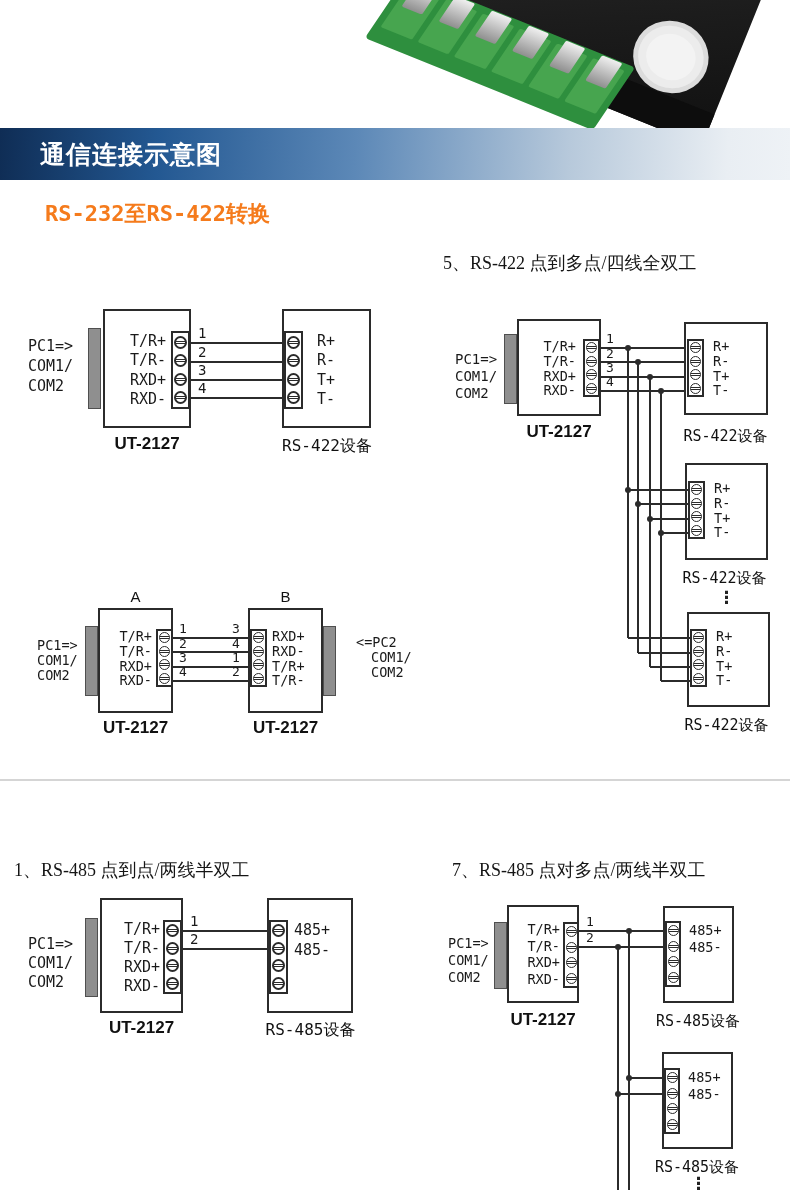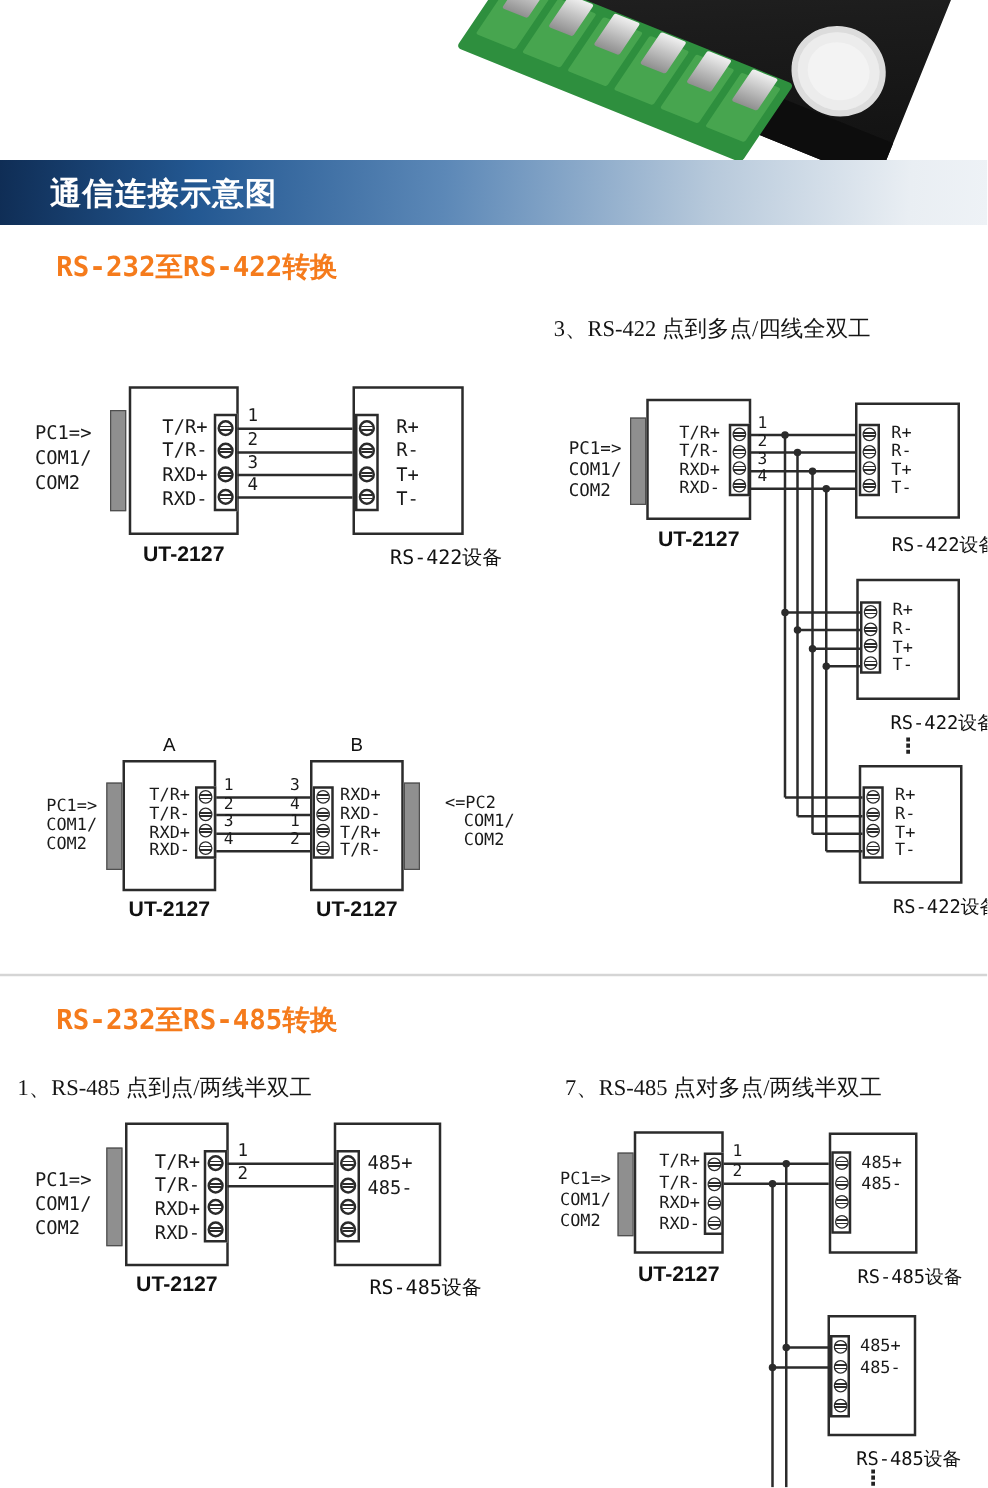--- a/index.html
+++ b/index.html
@@ -41,21 +41,21 @@
   .pins span{display:block;line-height:1;}
   .pins.r{text-align:right;}
   .wh{position:absolute;height:2px;background:#2b2b2b;}
   .wv{position:absolute;width:2px;background:#2b2b2b;}
   .dot{position:absolute;width:6px;height:6px;border-radius:50%;background:#2b2b2b;margin:-3px 0 0 -3px;}
   .num{position:absolute;font-family:"DejaVu Sans Mono",monospace;font-size:14px;color:#1a1a1a;line-height:1;}
   .num.sm{font-size:13px;}
   .blabel{position:absolute;font-family:"Liberation Sans","DejaVu Sans",sans-serif;font-weight:bold;
           font-size:17px;color:#111;text-align:center;white-space:nowrap;}
   .dlabel{position:absolute;font-family:"DejaVu Sans Mono",monospace;font-size:16px;color:#111;
-          text-align:center;white-space:nowrap;margin-left:30px;}
+          text-align:center;white-space:nowrap;}
   .dlabel.sm{font-size:15px;}
   .pc{position:absolute;font-family:"DejaVu Sans Mono",monospace;color:#1a1a1a;font-size:15px;line-height:20px;}
   .pc.sm{font-size:13.5px;line-height:15px;}
   .pc span{display:block;}
   .pc .ind{margin-left:15px;}
   .ell{position:absolute;font-weight:bold;font-size:17px;color:#222;line-height:1;}
   .portL{position:absolute;font-family:"Liberation Sans","DejaVu Sans",sans-serif;font-size:15px;
          color:#111;text-align:center;}
 </style>
 </head>
@@ -87,21 +87,21 @@
         </i>
     </div>
     <div class="photo-sticker"></div>
   </div>
 
   <div class="banner">
     <span class="banner-title">通信连接示意图</span>
   </div>
 
   <div class="heading-orange" style="left:45px;top:199px;text-align:center;">RS-232至RS-422转换</div>
-  <div class="stitle" style="left:443px;top:251px;">3、RS-422 点到多点/四线全双工</div>
+  <div class="stitle" style="left:443px;top:251px;">5、RS-422 点到多点/四线全双工</div>
 
   <div class="pc" style="left:28px;top:336px;">
     <span>PC1=&gt;</span>
     <span>COM1/</span>
     <span>COM2</span>
   </div>
   <div class="db9" style="left:88px;top:328px;width:13px;height:81px;"></div>
   <div class="box" style="left:103px;top:309px;width:88px;height:119px;"></div>
   <div class="pins r" style="left:112px;top:334px;width:54px;height:73px;">
     <span>T/R+</span>
@@ -282,21 +282,20 @@
   <div class="db9" style="left:323px;top:626px;width:13px;height:70px;"></div>
   <div class="pc sm" style="left:356px;top:635px;">
     <span>&lt;=PC2</span>
     <span class="ind">COM1/</span>
     <span class="ind">COM2</span>
   </div>
   <div class="blabel" style="left:98px;top:718px;width:75px;">UT-2127</div>
   <div class="blabel" style="left:248px;top:718px;width:75px;">UT-2127</div>
 
   <div class="divider"></div>
-  <div class="heading-orange" style="left:45px;top:801px;">RS-232至RS-485转换</div>
   <div class="stitle" style="left:14px;top:858px;">1、RS-485 点到点/两线半双工</div>
   <div class="stitle" style="left:452px;top:858px;">7、RS-485 点对多点/两线半双工</div>
 
   <div class="pc" style="left:28px;top:935px;font-size:15px;line-height:19px;">
     <span>PC1=&gt;</span>
     <span>COM1/</span>
     <span>COM2</span>
   </div>
   <div class="db9" style="left:85px;top:918px;width:13px;height:79px;"></div>
   <div class="box" style="left:100px;top:898px;width:83px;height:115px;"></div>

